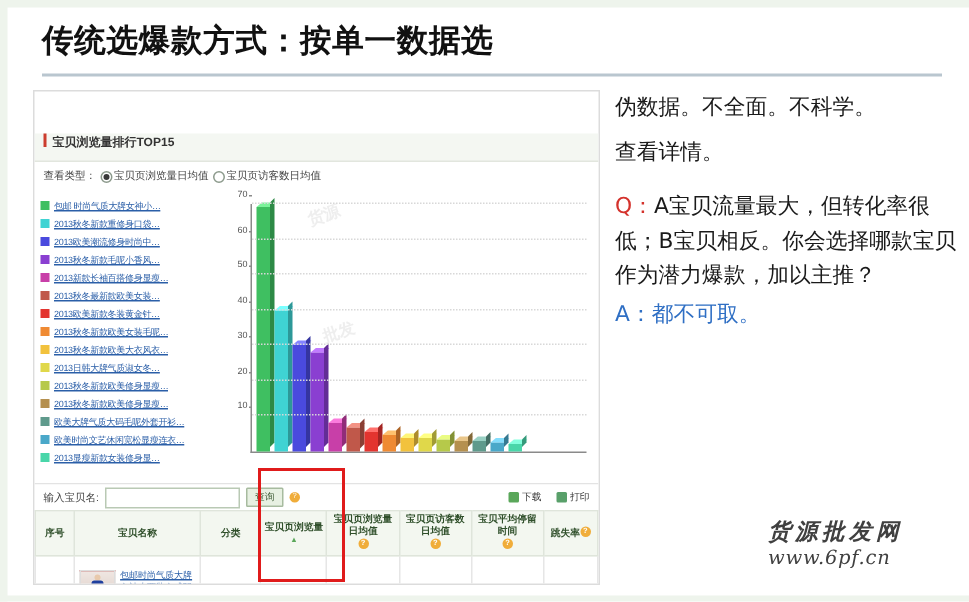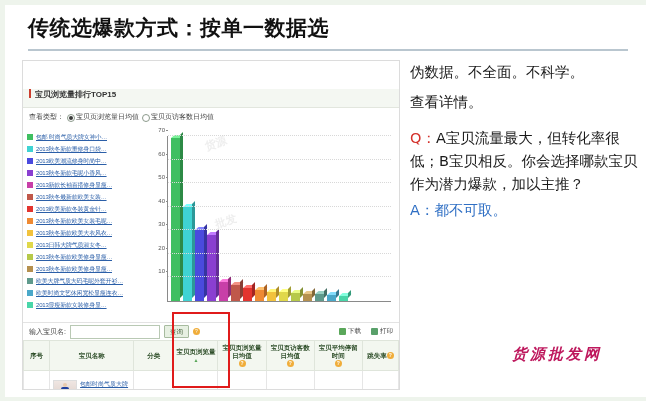--- a/index.html
+++ b/index.html
@@ -419,21 +419,21 @@
     color: #2f6fc4;
     line-height: 21px;
     font-family: "DejaVu Sans", "Liberation Sans", sans-serif;
   }
 
   
   .watermark {
     position: absolute;
     left: 512px;
     top: 345px;
-    color: #be185d;
+    color: #404040;
     font-family: "DejaVu Serif", serif;
     text-align: left;
   }
   .wm1 {
     font-size: 15px;
     letter-spacing: 3px;
     font-style: italic;
     font-weight: bold;
   }
   .wm2 {
@@ -723,14 +723,15 @@
     <div class="rtext">伪数据。不全面。不科学。</div>
     <div class="rtext">查看详情。</div>
     <div class="block-q">
       <span class="qmark">Q：</span><span>A宝贝流量最大，但转化率很低；B宝贝相反。你会选择哪款宝贝作为潜力爆款，加以主推？</span>
     </div>
     <div class="block-a">A：都不可取。</div>
   </div>
 
   <div class="watermark">
     <div class="wm1">货源批发网</div>
+    <div class="wm2">www.6pf.cn</div>
   </div>
 </div>
 
 </body></html>

